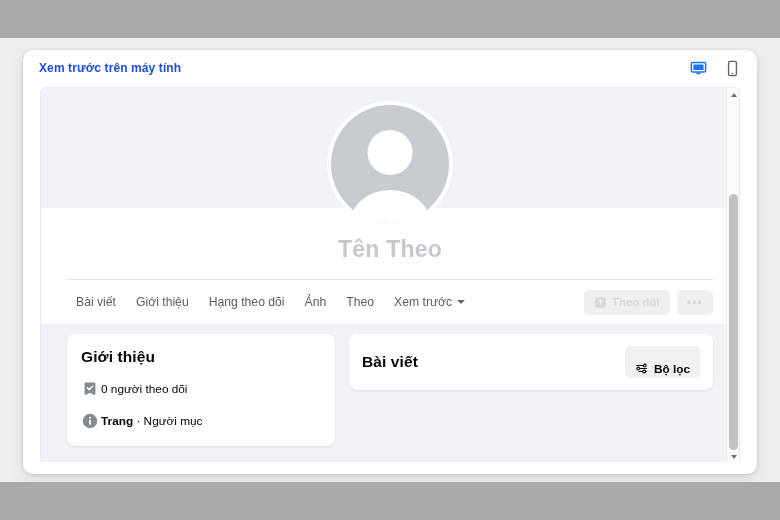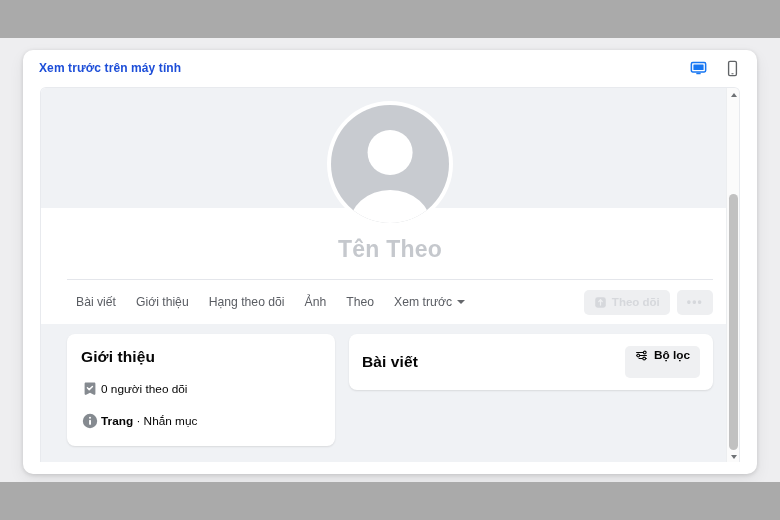--- a/index.html
+++ b/index.html
@@ -273,21 +273,21 @@
     display: flex;
     align-items: center;
   }
   .filter-btn {
     margin-left: auto;
     height: 16px;
     background: #eff0f2;
     border: none;
     border-radius: 5px;
     display: flex;
-    align-items: flex-end;
+    align-items: flex-start;
     gap: 6px;
     padding: 16px 10px;
     font-size: 11.8px;
     font-weight: 600;
     color: #050505;
     cursor: pointer;
   }
 
   
   .scrollbar {
@@ -426,21 +426,21 @@
           </svg>
           <span class="intro-text">0 người theo dõi</span>
         </div>
 
         <div class="intro-row">
           <svg class="intro-icon" viewBox="0 0 20 20">
             <circle cx="10" cy="10" r="8" fill="#858a90"></circle>
             <circle cx="10" cy="6.3" r="1.15" fill="#ffffff"></circle>
             <rect x="9" y="8.6" width="2.1" height="5.6" rx="1" fill="#ffffff"></rect>
           </svg>
-          <span class="intro-text"><b>Trang</b><span> · Nhắn mục</span></span>
+          <span class="intro-text"><b>Trang</b><span> · Người mục</span></span>
         </div>
       </div>
 
       <div class="card card-posts">
         <div class="card-title">Bài viết</div>
         <button class="filter-btn">
           <svg class="btn-icon" viewBox="0 0 16 16">
             <path d="M2 4.3h9M2 8h12M5 11.7h9" stroke="#050505" stroke-width="1.4" stroke-linecap="round" fill="none"></path>
             <circle cx="12" cy="4.3" r="1.7" fill="#eff0f2" stroke="#050505" stroke-width="1.3"></circle>
             <circle cx="4" cy="8" r="1.7" fill="#eff0f2" stroke="#050505" stroke-width="1.3"></circle>

